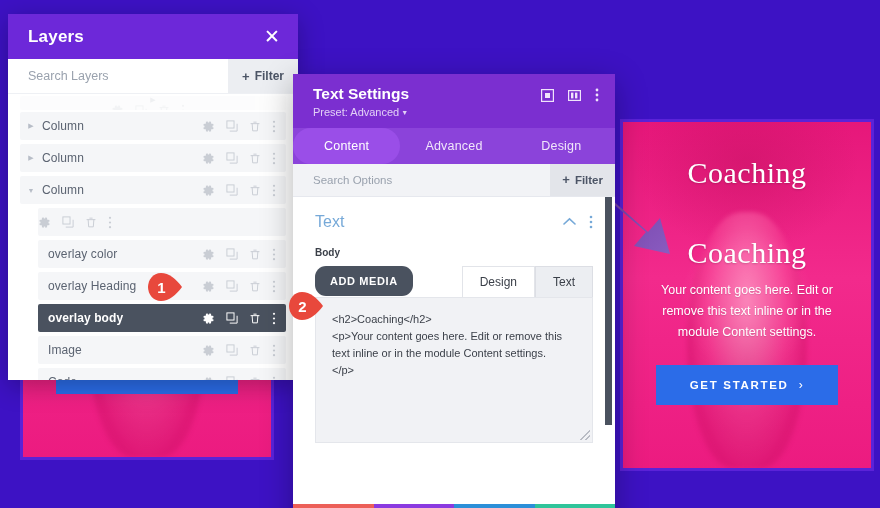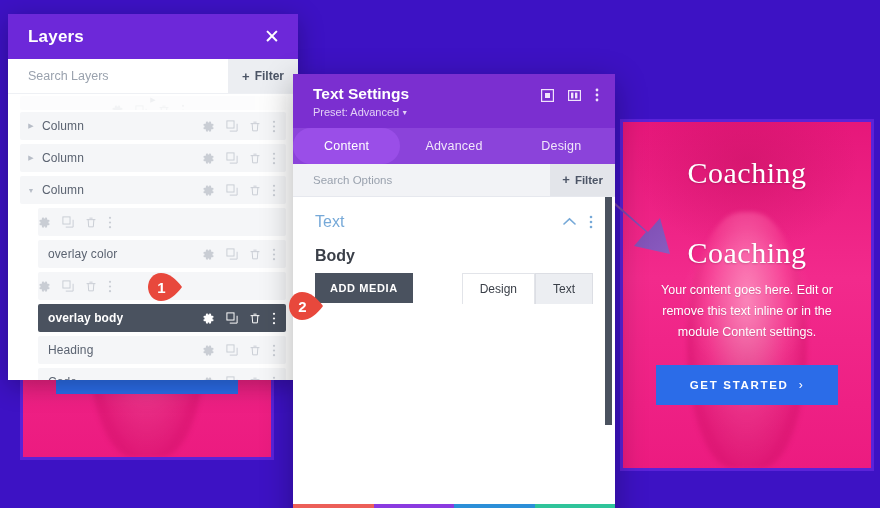--- a/index.html
+++ b/index.html
@@ -185,25 +185,25 @@
   }
   #ts-search .ph { color:#9aa2ae; font-size:11.5px; }
   #ts-search .filter-btn { background:#e3e5ea; font-size:11.5px; padding:8px 12px; }
   #ts-body { flex:1; background:#fff; overflow:hidden; position:relative; padding:0 22px; }
   .sec-head {
     display:flex; align-items:center; justify-content:space-between;
     padding:16px 0 4px 0;
   }
   .sec-head .sec-title { color:#76a9d8; font-size:16px; }
   .sec-head .sec-icons { display:flex; align-items:center; gap:13px; color:#76a9d8; }
-  .field-label { font-size:16px; font-weight:700; color:#3a3f48; margin:12px 0 8px; }
+  .field-label { font-size:10px; font-weight:700; color:#3a3f48; margin:12px 0 8px; }
   .editor-toolbar { display:flex; align-items:flex-start; justify-content:space-between; }
   .add-media {
     background:#4a525f; color:#fff; font-size:11px; font-weight:700;
-    letter-spacing:.6px; padding:9px 15px; cursor:pointer;
+    letter-spacing:.6px; padding:9px 15px; cursor:pointer;border-radius:11px;
   }
   .vt-tabs { display:flex; align-self:flex-end; }
   .vt-tabs .vt {
     font-size:12px; color:#3a3f48; padding:8px 17px; cursor:pointer;
     border:1px solid #e2e4e9; border-bottom:none; background:#fff;
   }
   .vt-tabs .vt.active { background:#eceef2; border-color:#dcdee4; }
   .code-area {
     margin-top:0; background:#f1f2f5; border:1px solid #e4e6eb;
     height:146px; padding:13px 16px;
@@ -461,20 +461,21 @@
   <span class="ico">
     <svg width="4" height="13" viewBox="0 0 4 14">
               <circle cx="2" cy="2" r="1.2" fill="#8d95a3"></circle>
               <circle cx="2" cy="7" r="1.2" fill="#8d95a3"></circle>
               <circle cx="2" cy="12" r="1.2" fill="#8d95a3"></circle>
             </svg>
   </span>
         </span>
       </div>
       <div class="layer-row indent-1">
+        <span class="lname">overlay Heading</span>
         <span class="licons">
   <span class="ico">
     <svg width="13" height="13" viewBox="0 0 16 16">
               <path fill="#8d95a3" d="M8 5.4A2.6 2.6 0 1 0 8 10.6 2.6 2.6 0 0 0 8 5.4zm0 4.1a1.5 1.5 0 1 1 0-3 1.5 1.5 0 0 1 0 3z"></path>
               <path fill="#8d95a3" d="M14 9.1l-1.1-.3a4.9 4.9 0 0 0 0-1.6L14 6.9a.5.5 0 0 0 .3-.6l-.5-1.4a.5.5 0 0 0-.6-.3l-1.1.3a4.9 4.9 0 0 0-1.1-1.1l.3-1.1a.5.5 0 0 0-.3-.6L9.6 1.7a.5.5 0 0 0-.6.3l-.3 1.1a4.9 4.9 0 0 0-1.4 0L7 2a.5.5 0 0 0-.6-.3L5 2.1a.5.5 0 0 0-.3.6l.3 1.1a4.9 4.9 0 0 0-1.1 1.1l-1.1-.3a.5.5 0 0 0-.6.3l-.5 1.4a.5.5 0 0 0 .3.6l1.1.3a4.9 4.9 0 0 0 0 1.6l-1.1.3a.5.5 0 0 0-.3.6l.5 1.4a.5.5 0 0 0 .6.3l1.1-.3a4.9 4.9 0 0 0 1.1 1.1l-.3 1.1a.5.5 0 0 0 .3.6l1.4.5a.5.5 0 0 0 .6-.3l.3-1.1a4.9 4.9 0 0 0 1.4 0l.3 1.1a.5.5 0 0 0 .6.3l1.4-.5a.5.5 0 0 0 .3-.6l-.3-1.1a4.9 4.9 0 0 0 1.1-1.1l1.1.3a.5.5 0 0 0 .6-.3l.5-1.4a.5.5 0 0 0-.3-.6z"></path>
             </svg>
   </span>
   <span class="ico">
     <svg width="12" height="12" viewBox="0 0 16 16">
               <rect x="1.2" y="1.2" width="9.5" height="9.5" fill="none" stroke="#8d95a3" stroke-width="1.3"></rect>
@@ -518,21 +519,21 @@
   <span class="ico">
     <svg width="4" height="13" viewBox="0 0 4 14">
               <circle cx="2" cy="2" r="1.2" fill="#ffffff"></circle>
               <circle cx="2" cy="7" r="1.2" fill="#ffffff"></circle>
               <circle cx="2" cy="12" r="1.2" fill="#ffffff"></circle>
             </svg>
   </span>
         </span>
       </div>
       <div class="layer-row indent-1">
-        <span class="lname">Heading</span>
+        <span class="lname">Image</span>
         <span class="licons">
   <span class="ico">
     <svg width="13" height="13" viewBox="0 0 16 16">
               <path fill="#8d95a3" d="M8 5.4A2.6 2.6 0 1 0 8 10.6 2.6 2.6 0 0 0 8 5.4zm0 4.1a1.5 1.5 0 1 1 0-3 1.5 1.5 0 0 1 0 3z"></path>
               <path fill="#8d95a3" d="M14 9.1l-1.1-.3a4.9 4.9 0 0 0 0-1.6L14 6.9a.5.5 0 0 0 .3-.6l-.5-1.4a.5.5 0 0 0-.6-.3l-1.1.3a4.9 4.9 0 0 0-1.1-1.1l.3-1.1a.5.5 0 0 0-.3-.6L9.6 1.7a.5.5 0 0 0-.6.3l-.3 1.1a4.9 4.9 0 0 0-1.4 0L7 2a.5.5 0 0 0-.6-.3L5 2.1a.5.5 0 0 0-.3.6l.3 1.1a4.9 4.9 0 0 0-1.1 1.1l-1.1-.3a.5.5 0 0 0-.6.3l-.5 1.4a.5.5 0 0 0 .3.6l1.1.3a4.9 4.9 0 0 0 0 1.6l-1.1.3a.5.5 0 0 0-.3.6l.5 1.4a.5.5 0 0 0 .6.3l1.1-.3a4.9 4.9 0 0 0 1.1 1.1l-.3 1.1a.5.5 0 0 0 .3.6l1.4.5a.5.5 0 0 0 .6-.3l.3-1.1a4.9 4.9 0 0 0 1.4 0l.3 1.1a.5.5 0 0 0 .6.3l1.4-.5a.5.5 0 0 0 .3-.6l-.3-1.1a4.9 4.9 0 0 0 1.1-1.1l1.1.3a.5.5 0 0 0 .6-.3l.5-1.4a.5.5 0 0 0-.3-.6z"></path>
             </svg>
   </span>
   <span class="ico">
     <svg width="12" height="12" viewBox="0 0 16 16">
               <rect x="1.2" y="1.2" width="9.5" height="9.5" fill="none" stroke="#8d95a3" stroke-width="1.3"></rect>
@@ -659,20 +660,26 @@
     <div class="field-label">Body</div>
 
     <div class="editor-toolbar">
       <div class="add-media">ADD MEDIA</div>
       <div class="vt-tabs" id="vt-tabs">
           <div class="vt">Design</div>
           <div class="vt active">Text</div>
         </div>
     </div>
 
+    <div class="code-area">
+      <pre style="white-space:pre-wrap;font-family:'Liberation Sans',sans-serif;font-size:11px;line-height:1.55;">&lt;h2&gt;Coaching&lt;/h2&gt;
+&lt;p&gt;Your content goes here. Edit or remove this text inline or in the module Content settings.
+&lt;/p&gt;</pre>
+      <span class="resize"></span>
+    </div>
   </div>
 
   <div id="ts-footer">
       <div class="fbtn f-cancel">
         <span>✖</span>
       </div>
       <div class="fbtn f-undo">
         <span>↺</span>
       </div>
       <div class="fbtn f-redo">

